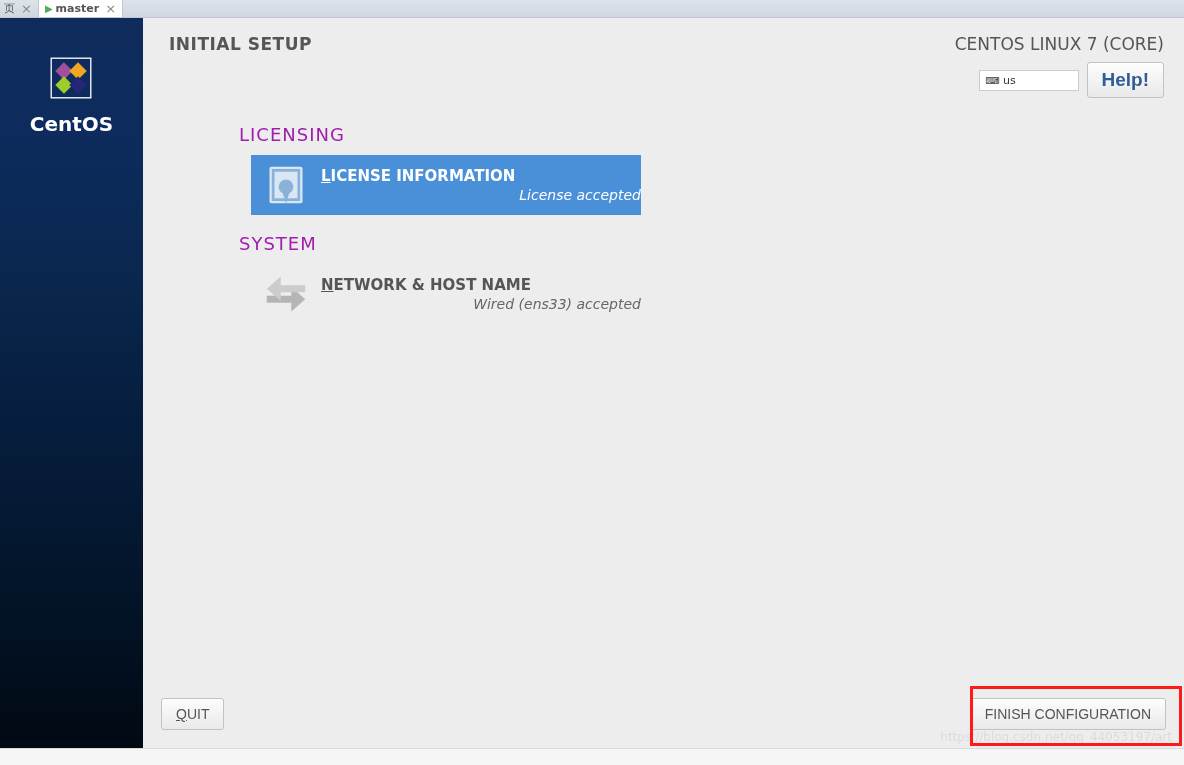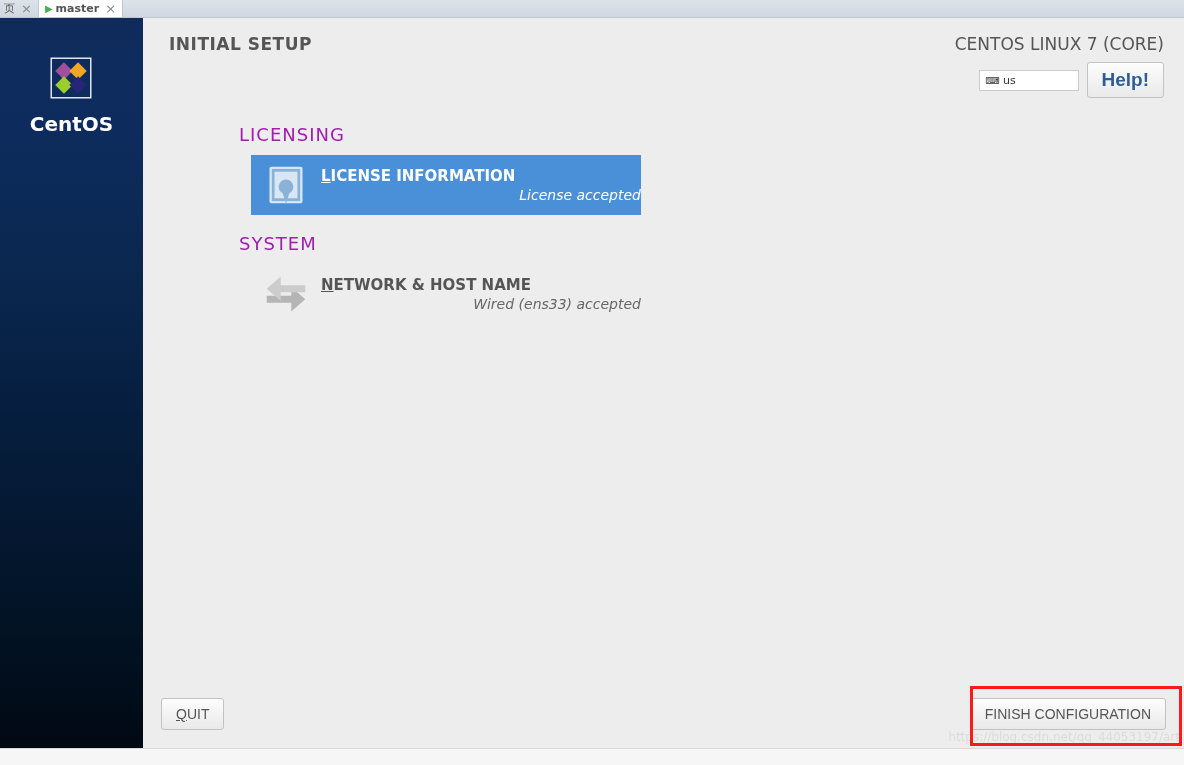--- a/index.html
+++ b/index.html
@@ -171,21 +171,21 @@
       pointer-events: none;
       z-index: 10;
     }
     .bottombar {
       height: 17px;
       background: #f6f6f6;
       border-top: 1px solid #d9d9d9;
     }
     .watermark {
       position: absolute;
-      right: 4px;
+      right: 12px;
       bottom: 4px;
       color: rgba(0,0,0,0.08);
       font-size: 12px;
       pointer-events: none;
       z-index: 5;
     }
   </style>
 </head>
 <body>
 

